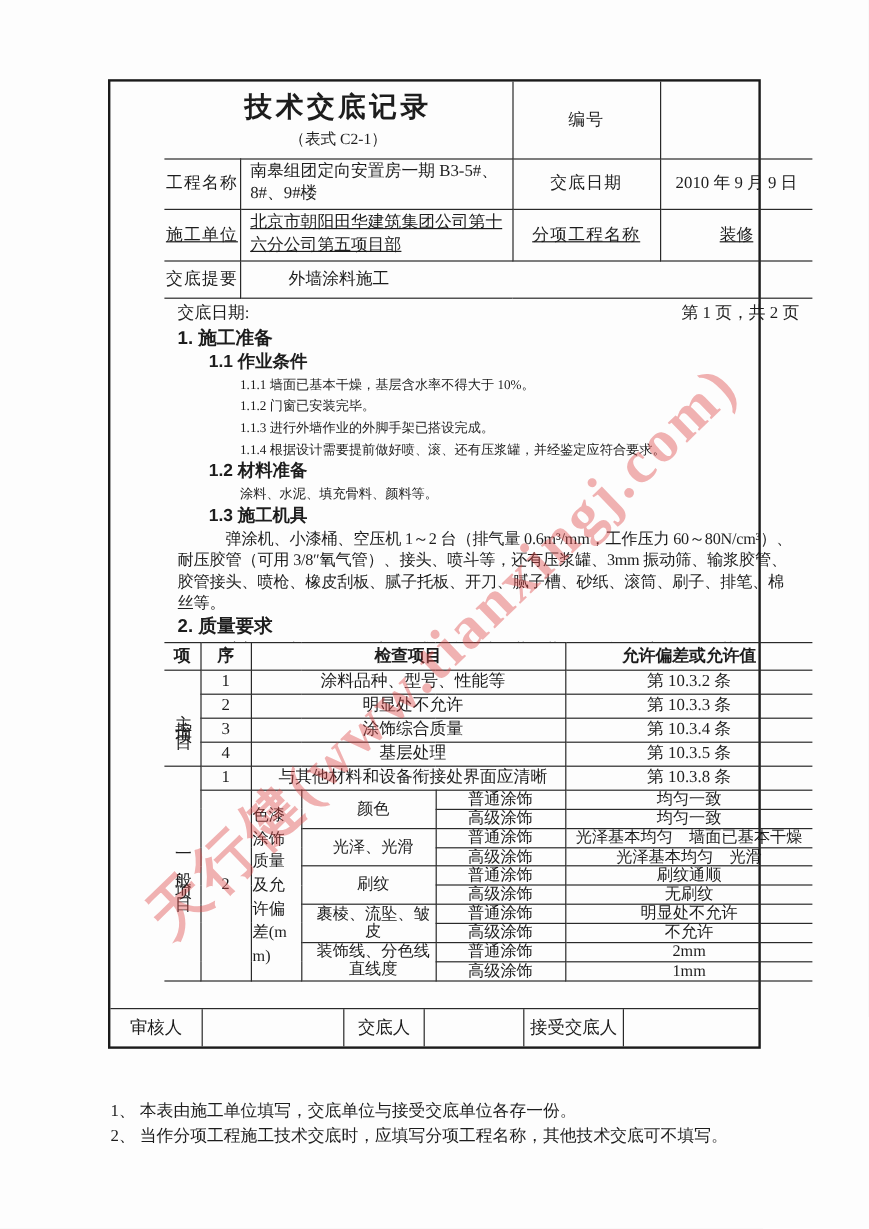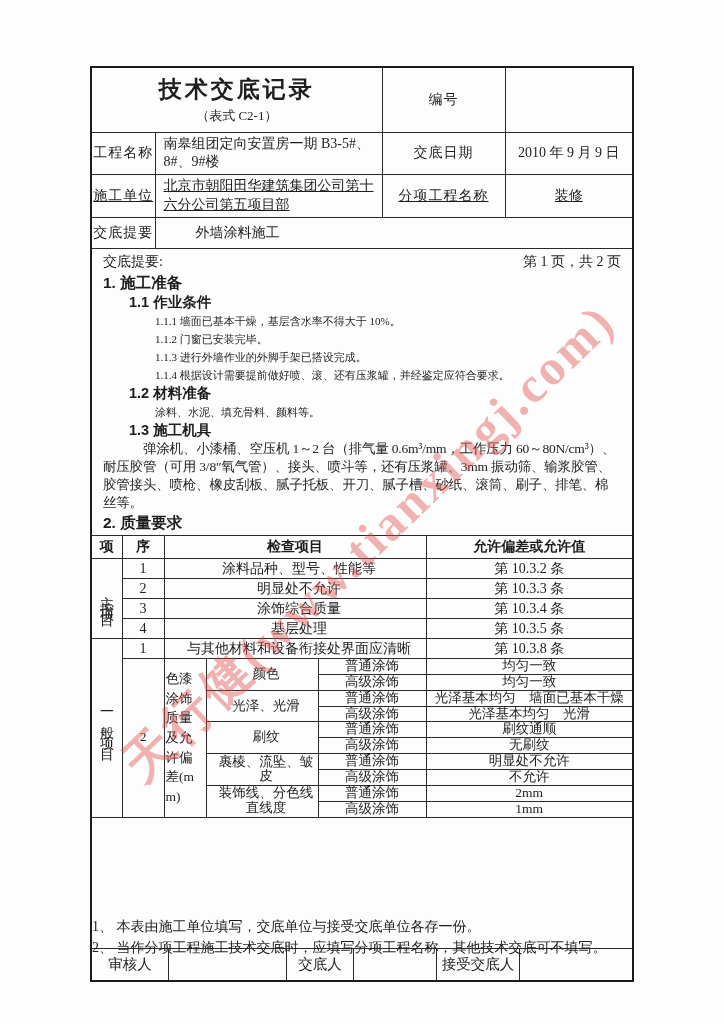--- a/index.html
+++ b/index.html
@@ -3,22 +3,22 @@
 <meta charset="utf-8">
 <style>
   * { margin:0; padding:0; box-sizing:border-box; }
   html,body { background:#f2f2f2; }
   body { font-family:"Liberation Serif","DejaVu Serif",serif; }
   .page {
     position:relative; width:724px; height:1024px; background:#fdfdfd;
     overflow:hidden; color:#1d1d1d;
   }
   .form {
-    position:absolute; left:90px; top:66px; width:544px; height:916px;
-    border:2px solid #1b1b1b; background:transparent;
+    position:absolute; left:90px; top:66px; width:544px; height:808px;
+    border:2px solid #1b1b1b; background:transparent;padding-left:45px;
   }
   table { border-collapse:collapse; table-layout:fixed; width:540px; }
   td { border:1px solid #2a2a2a; font-size:14px; overflow:hidden; }
 
   
   .hdr td { text-align:center; vertical-align:middle; }
   .hdr .title-cell { height:64px; border-left:none; }
   .hdr .no-r { border-right:none; }
   .hdr .no-l { border-left:none; }
   .title-main { font-size:23px; font-weight:bold; letter-spacing:3px; font-family:"Liberation Sans","DejaVu Sans",sans-serif; }
@@ -108,21 +108,21 @@
       </tr>
       <tr class="r4">
         <td class="lbl no-l">交底提要</td>
         <td colspan="3" class="summary no-r">外墙涂料施工</td>
       </tr>
     </tbody>
       </table>
 
     <div class="content">
       <div class="content-head">
-        <span>交底提要:</span>
+        <span>交底日期:</span>
         <span>第 1 页，共 2 页</span>
       </div>
       <div class="h-big">1. 施工准备</div>
       <div class="h-sub">1.1 作业条件</div>
       <div class="li">1.1.1 墙面已基本干燥，基层含水率不得大于 10%。</div>
       <div class="li">1.1.2 门窗已安装完毕。</div>
       <div class="li">1.1.3 进行外墙作业的外脚手架已搭设完成。</div>
       <div class="li">1.1.4 根据设计需要提前做好喷、滚、还有压浆罐，并经鉴定应符合要求。</div>
       <div class="h-sub">1.2 材料准备</div>
       <div class="li">涂料、水泥、填充骨料、颜料等。</div>

